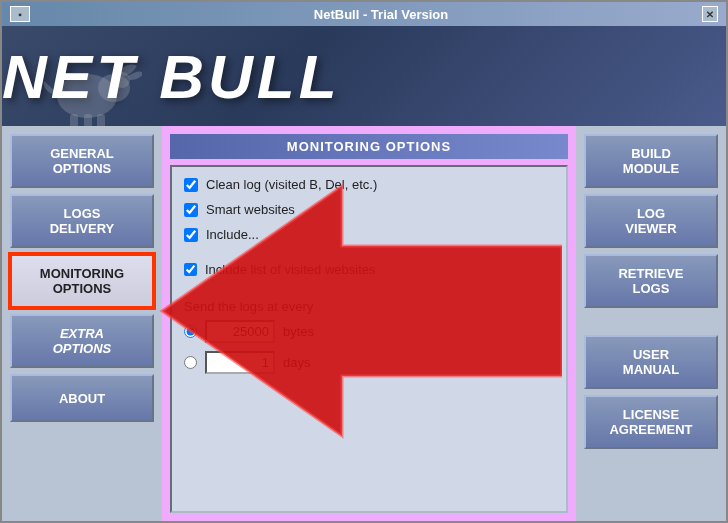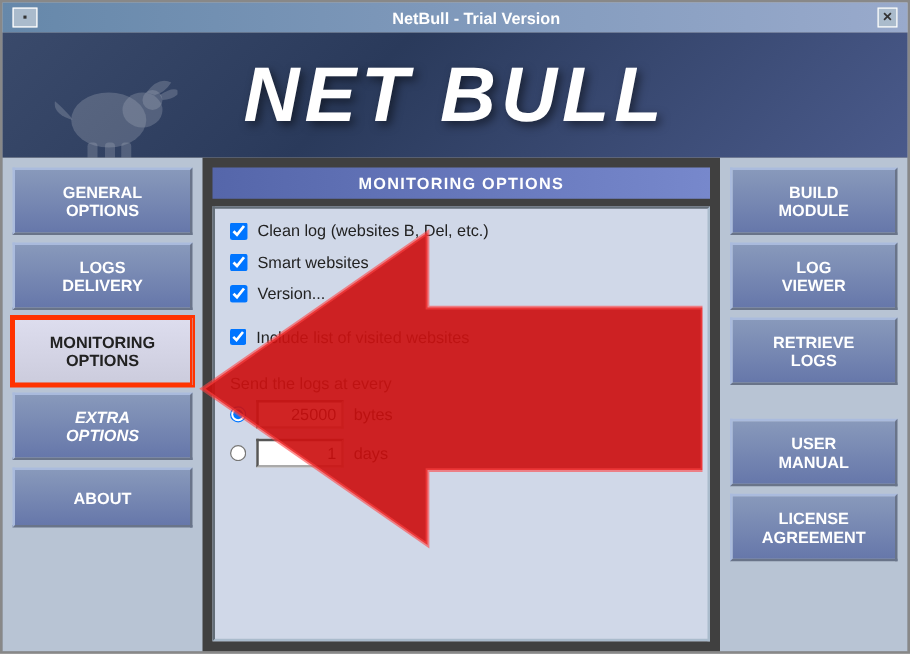--- a/index.html
+++ b/index.html
@@ -63,21 +63,21 @@
       text-align: center;
       padding-left: 30px;
     }
 
     
     .header {
       background: linear-gradient(135deg, #3a4a6b 0%, #2a3a5b 40%, #4a5a8b 100%);
       height: 100px;
       display: flex;
       align-items: center;
-      justify-content: center;
+      justify-content: flex-start;
       position: relative;
       overflow: hidden;
     }
 
     .bull-silhouette {
       position: absolute;
       left: 30px;
       top: 10px;
       opacity: 0.5;
     }
@@ -89,21 +89,21 @@
       color: white;
       text-shadow: 3px 3px 8px rgba(0,0,0,0.5);
       letter-spacing: 4px;
       font-family: 'Arial Black', Arial, sans-serif;
     }
 
     
     .main-content {
       display: flex;
       flex: 1;
-      background: #404040;
+      background: #f0abfc;
     }
 
     
     .left-sidebar {
       width: 160px;
       padding: 8px;
       display: flex;
       flex-direction: column;
       gap: 6px;
       background: #b8c4d4;
@@ -294,29 +294,29 @@
       <button class="nav-button" style="white-space:pre-line;font-style:italic;">EXTRA
 OPTIONS</button>
       <button class="nav-button">ABOUT</button>
     </div>
 
     <div class="center-panel">
       <div class="panel-title">MONITORING OPTIONS</div>
       <div class="options-box">
         <div class="checkbox-row">
           <input type="checkbox" checked="" style="">
-          <span>Clean log (websites B, Del, etc.)</span>
+          <span>Clean log (visited B, Del, etc.)</span>
         </div>
         <div class="checkbox-row">
           <input type="checkbox" checked="" style="">
           <span>Smart websites</span>
         </div>
         <div class="checkbox-row">
           <input type="checkbox" checked="" style="">
-          <span>Version...</span>
+          <span>Include...</span>
         </div>
 
         <div style="height:10px;"></div>
 
         <div class="websites-row">
           <input type="checkbox" checked="" style="">
           <span>Include list of visited websites</span>
         </div>
 
         <div style="height:8px;"></div>

